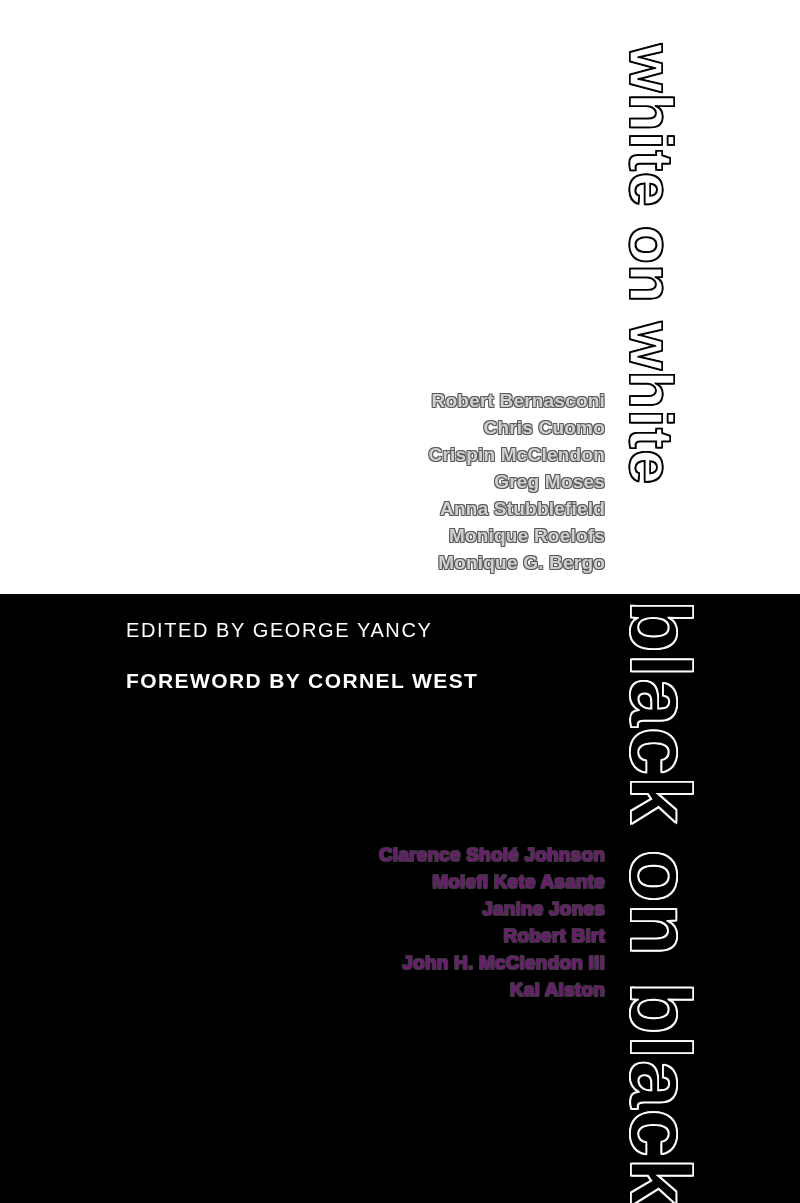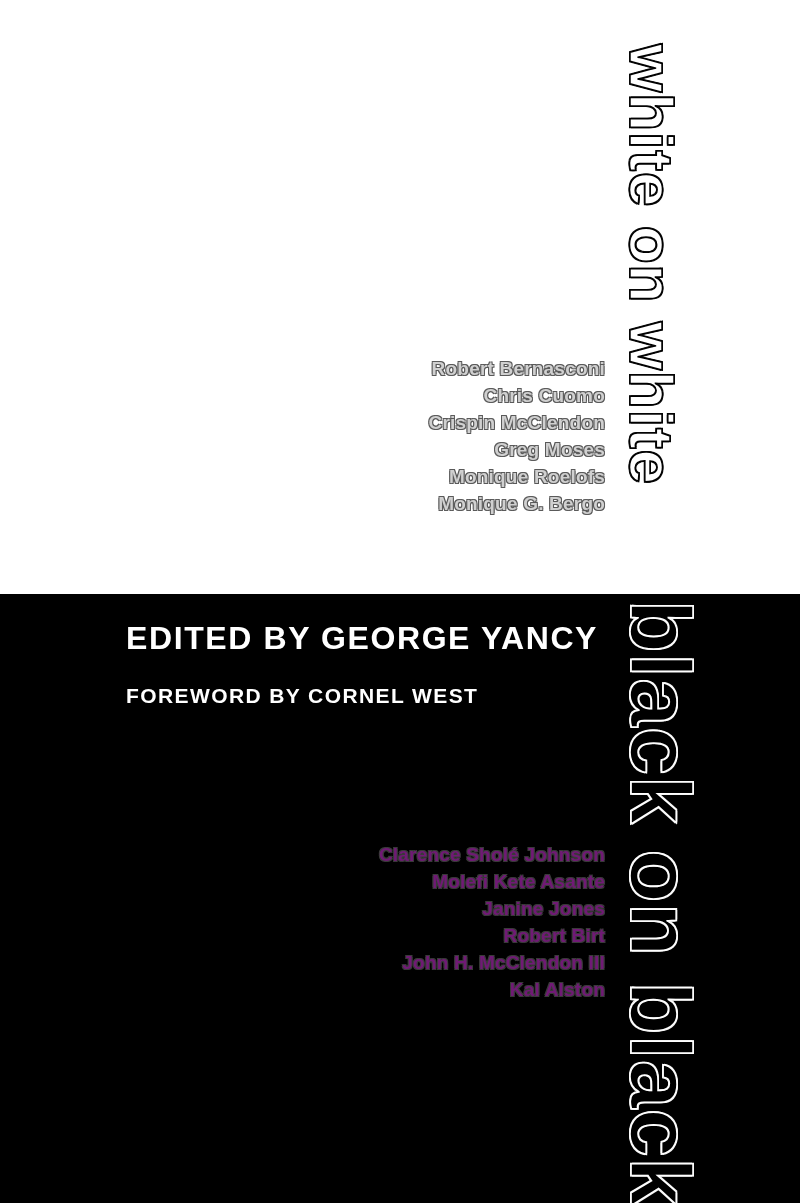--- a/index.html
+++ b/index.html
@@ -69,21 +69,21 @@
   
   .contrib-list {
     position: absolute;
     text-align: right;
     font-weight: bold;
     line-height: 1.42;
     letter-spacing: 0.2px;
   }
   .contrib-top {
     right: 195px;
-    top: 356px;
+    top: 388px;
     font-size: 19px;
     color: #d0d0d0;
     text-shadow:
       -1px -1px 0 #5a5a5a, 1px -1px 0 #5a5a5a,
       -1px 1px 0 #5a5a5a, 1px 1px 0 #5a5a5a,
       0 0 1px #777;
     text-align: right;
   }
   .contrib-bottom {
     right: 195px;
@@ -97,22 +97,22 @@
   .contrib-list div { white-space: nowrap; }
 
   
   .credits {
     position: absolute;
     left: 126px;
     top: 618px;
     color: #ffffff;
   }
   .credit-editor {
-    font-size: 32px;
-    font-weight: bold;
+    font-size: 20px;
+    font-weight: normal;
     letter-spacing: 1.6px;
     line-height: 1.25;
     white-space: nowrap;
   }
   .credit-foreword {
     font-size: 21px;
     font-weight: bold;
     letter-spacing: 1.4px;
     margin-top: 26px;
     white-space: nowrap;
@@ -128,20 +128,21 @@
 
   <div class="spine spine-white">white on white</div>
 
   <div class="spine spine-black">black on black</div>
 
   <div class="contrib-list contrib-top">
     <div>Robert Bernasconi</div>
     <div>Chris Cuomo</div>
     <div>Crispin McClendon</div>
     <div>Greg Moses</div>
+    <div>Anna Stubblefield</div>
     <div>Monique Roelofs</div>
     <div>Monique G. Bergo</div>
   </div>
 
   <div class="credits">
     <div class="credit-editor">EDITED BY GEORGE YANCY</div>
     <div class="credit-foreword">FOREWORD BY CORNEL WEST</div>
   </div>
 
   <div class="contrib-list contrib-bottom">

